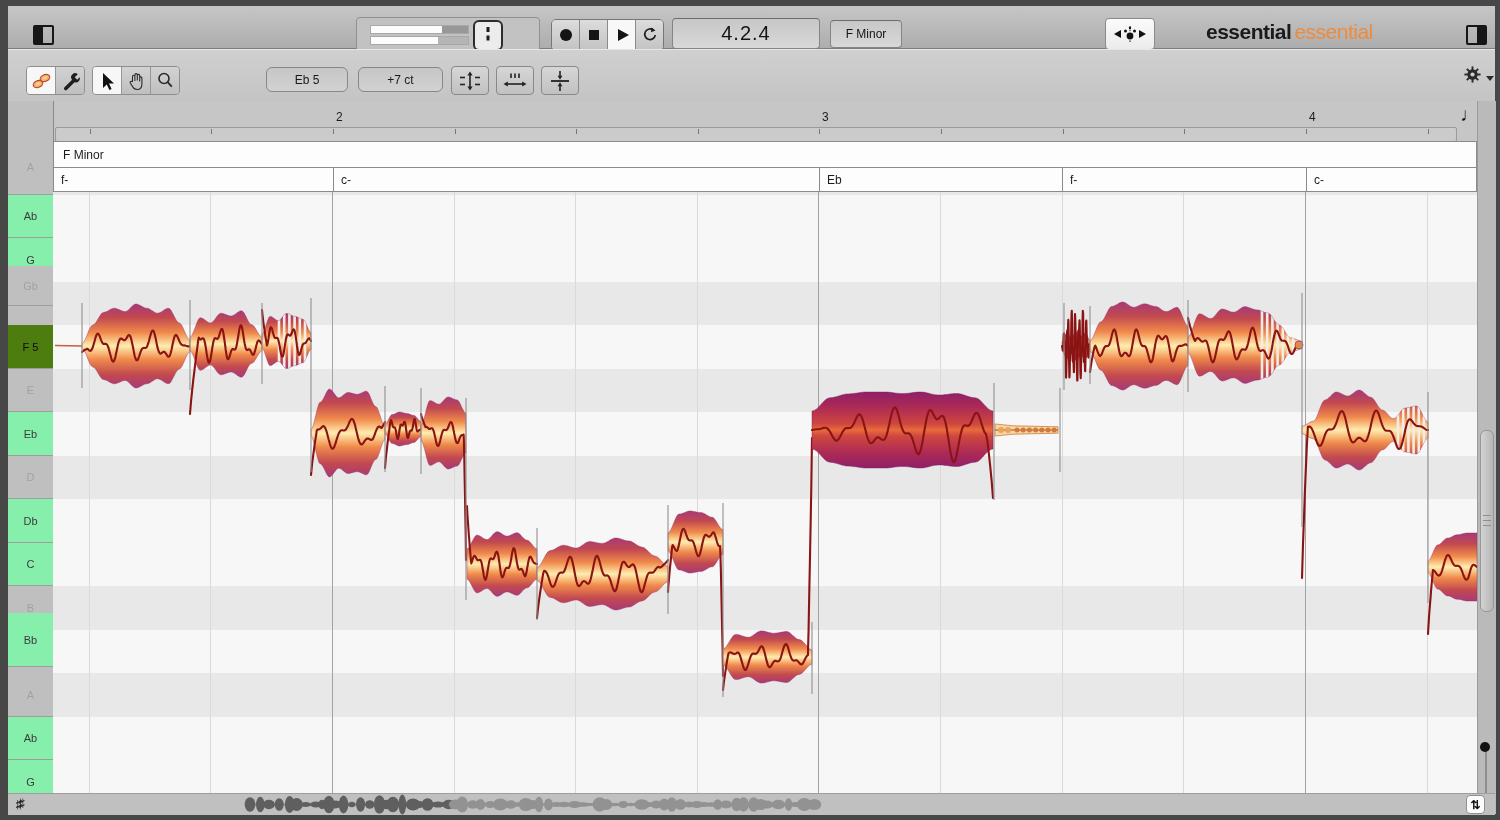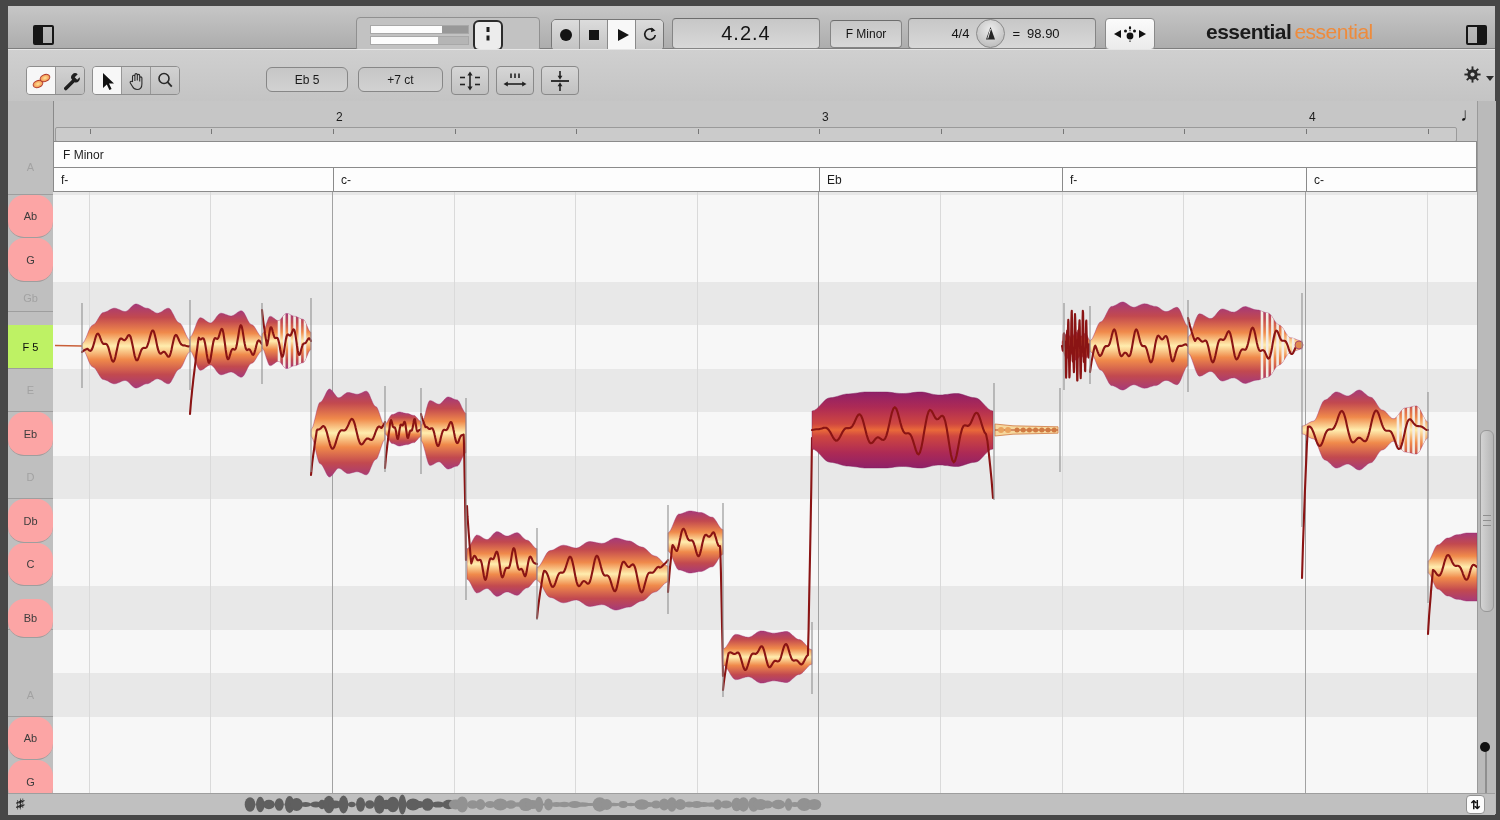--- a/index.html
+++ b/index.html
@@ -49,23 +49,23 @@
   #tick-strip{left:55px;top:127px;width:1400px;height:13px;background:#cbcbcb;border:1px solid #9a9a9a;border-radius:2px;}
   .ruler-num{position:absolute;top:110px;font-size:12px;color:#1c1c1c;}
   .tick{position:absolute;width:1px;height:5px;background:#767676;top:1px;}
   #qnote-btn{left:1459px;top:104px;width:32px;height:34px;display:flex;align-items:flex-start;justify-content:center;font-size:19px;color:#111;}
   .caret{width:0;height:0;border-left:4px solid transparent;border-right:4px solid transparent;border-top:5px solid #2c2c2c;}
   #chord-track{left:53px;top:141px;width:1424px;height:51px;background:#fdfdfd;border:1px solid #8b8b8b;box-sizing:border-box;}
   #chord-title{position:absolute;left:0;top:0;right:0;height:25px;border-bottom:1px solid #8b8b8b;display:flex;align-items:center;padding-left:9px;font-size:12px;color:#1d1d1d;}
   .chord-cell{position:absolute;top:26px;height:24px;border-left:1px solid #8b8b8b;display:flex;align-items:center;padding-left:7px;font-size:12px;color:#1d1d1d;box-sizing:border-box;}
   #key-col{left:8px;top:101px;width:45px;height:692px;background:#bfbfbf;border-right:1px solid #8a8a8a;overflow:hidden;}
   .key{position:absolute;left:0;width:45px;border-bottom:1px solid #9e9e9e;display:flex;align-items:center;justify-content:center;font-size:11px;box-sizing:border-box;}
-  .key.on{background:#fca5a5;color:#3c3c3c;border-radius:16px;}
+  .key.on{background:#86efac;color:#3c3c3c;}
   .key.off{background:#bfbfbf;color:#a2a2a2;}
-  .key.sel{background:#bef264;color:#0c0c0c;}
+  .key.sel{background:#4d7c0f;color:#0c0c0c;}
   #grid{left:53px;top:192px;width:1424px;height:601px;background:#e8e8e8;overflow:hidden;}
   .stripe{position:absolute;left:0;width:1424px;}
   .stripe.on{background:#f7f7f7;}
   .stripe.off{background:#e8e8e8;}
   .vline{position:absolute;top:0;bottom:0;width:1px;}
   .vline.beat{background:#dadada;}
   .vline.bar{background:#a2a2a2;}
   #blobs{left:53px;top:192px;pointer-events:none;}
   #right-gutter{left:1477px;top:101px;width:18px;height:713px;background:#bababa;border-left:1px solid #9a9a9a;}
   #scale-snap{position:absolute;left:1477px;top:144px;width:18px;height:20px;font-size:12px;font-weight:bold;color:#222;letter-spacing:-4px;display:flex;align-items:center;justify-content:center;}
@@ -111,31 +111,20 @@
       <svg width="16" height="16" viewBox="0 0 16 16">
         <path d="M11.5 3.2 A5.3 5.3 0 1 0 13.3 8" fill="none" stroke="#1c1c1c" stroke-width="1.7"></path>
         <path d="M9.5 0.5 L13.5 3.6 L9 5.2 Z" fill="#1c1c1c"></path>
       </svg>
     </div>
   </div>
 
   <div id="position-box" class="abs disp">4.2.4</div>
   <div id="key-box" class="abs disp">F Minor</div>
 
-  <div id="tempo-box" class="abs disp">
-    <span class="seg">4/4</span>
-    <span id="metro-circle">
-      <svg width="15" height="15" viewBox="0 0 15 15">
-        <path d="M7.5 1 L12 13.5 L3 13.5 Z" fill="#262626"></path>
-        <line x1="7.5" y1="3" x2="4.8" y2="12.5" stroke="#e8e8e8" stroke-width="1"></line>
-      </svg>
-    </span>
-    <span class="seg">=</span>
-    <span>98.90</span>
-  </div>
 
   <div id="assign-btn" class="abs">
     <svg width="36" height="20" viewBox="0 0 36 20">
       <path d="M2 10 L9 6 L9 14 Z" fill="#111"></path>
         <path d="M34 10 L27 6 L27 14 Z" fill="#111"></path>
       <line x1="18" y1="2" x2="18" y2="18" stroke="#111" stroke-width="1" stroke-dasharray="1.6 2"></line>
       <circle cx="18" cy="12" r="3.4" fill="#111"></circle>
       <circle cx="13.5" cy="7" r="1.5" fill="#111"></circle>
         <circle cx="22.5" cy="7" r="1.5" fill="#111"></circle>
       <circle cx="18" cy="4" r="1.2" fill="#111"></circle>
@@ -285,29 +274,29 @@
     <ellipse cx="6" cy="10.5" rx="3.4" ry="2.4" fill="none" stroke="#222" stroke-width="1.2"></ellipse>
     <ellipse cx="6" cy="17" rx="3.4" ry="2.4" fill="#222"></ellipse>
     <line x1="9.4" y1="4" x2="9.4" y2="17" stroke="#222" stroke-width="1.1"></line>
   </svg>
 </div>
 
 <div id="key-col" class="abs">
     <div class="key off" style="top: 40px; height: 53.75px;">A</div>
     <div class="key on" style="top: 93.75px; height: 43.5px;">Ab</div>
     <div class="key on" style="top: 137.25px; height: 43.5px;">G</div>
-    <div class="key off" style="top: 184px; height: 27px;">Gb</div>
+    <div class="key off" style="top: 165px; height: 40px;">Gb</div>
     <div class="key sel" style="top: 224.25px; height: 43.5px;">F 5</div>
     <div class="key off" style="top: 267.75px; height: 43.5px;">E</div>
     <div class="key on" style="top: 311.25px; height: 43.5px;">Eb</div>
     <div class="key off" style="top: 354.75px; height: 43.5px;">D</div>
     <div class="key on" style="top: 398.25px; height: 43.5px;">Db</div>
     <div class="key on" style="top: 441.75px; height: 43.5px;">C</div>
     <div class="key off" style="top: 485.25px; height: 43.5px;">B</div>
-    <div class="key on" style="top: 498px; height: 39px;">Bb</div>
+    <div class="key on" style="top: 512px; height: 54px;">Bb</div>
     <div class="key off" style="top: 572.25px; height: 43.5px;">A</div>
     <div class="key on" style="top: 615.75px; height: 43.5px;">Ab</div>
     <div class="key on" style="top: 659.25px; height: 43.5px;">G</div>
   </div>
 <div id="grid" class="abs">
     <div class="stripe off" style="top: -40.75px; height: 43.5px;"></div>
     <div class="stripe on" style="top: 2.75px; height: 43.5px;"></div>
     <div class="stripe on" style="top: 46.25px; height: 43.5px;"></div>
     <div class="stripe off" style="top: 89.75px; height: 43.5px;"></div>
     <div class="stripe on" style="top: 133.25px; height: 43.5px;"></div>

